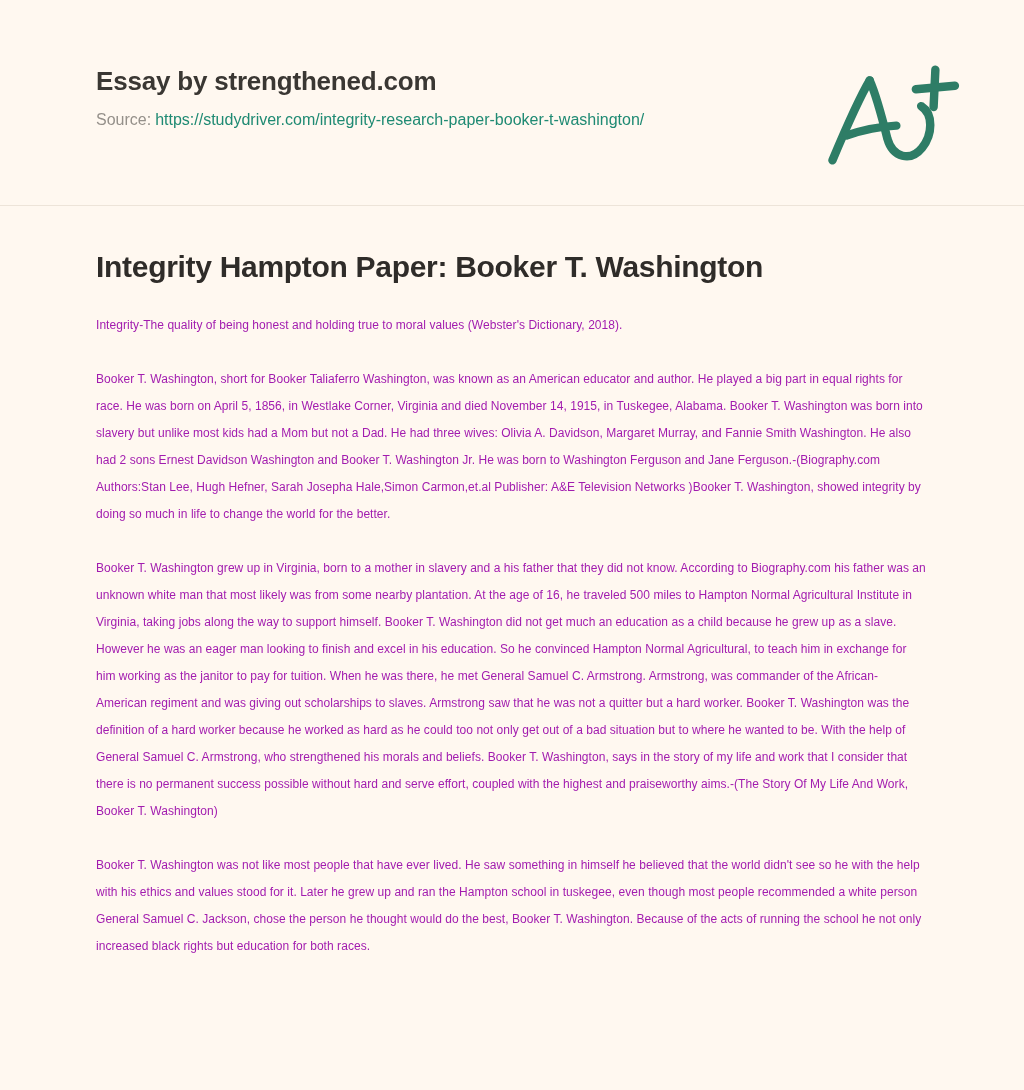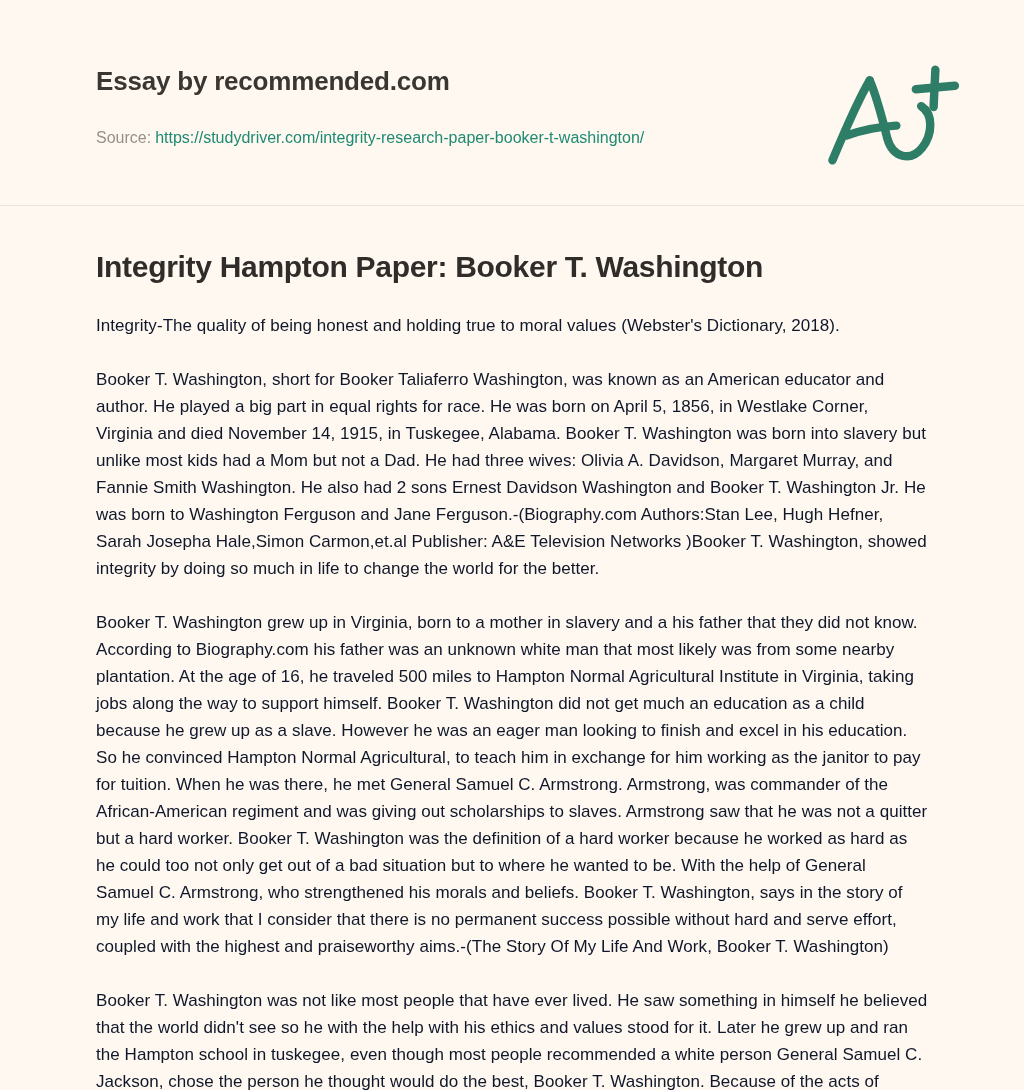--- a/index.html
+++ b/index.html
@@ -19,21 +19,21 @@
     position: relative;
     padding: 66px 96px 0 96px;
   }
   .site-title {
     font-size: 26px;
     font-weight: 700;
     color: #3a3733;
     letter-spacing: -0.2px;
   }
   .source-line {
-    margin-top: 32px;
+    margin-top: 14px;
     font-size: 16px;
   }
   .source-label {
     color: #95908a;
     margin-right: 4px;
   }
   .source-link {
     color: #1f8a73;
     text-decoration: none;
     cursor: pointer;
@@ -60,34 +60,34 @@
     width: 832px;
   }
   .article-title {
     font-size: 30px;
     font-weight: 700;
     color: #2f2c29;
     letter-spacing: -0.3px;
     margin-bottom: 28px;
   }
   .article p {
-    font-size: 17px;
+    font-size: 12px;
     line-height: 27px;
-    color: #0f172a;
+    color: #a21caf;
     margin-bottom: 27px;
     letter-spacing: 0.05px;
   }
 </style>
 </head>
 <body>
 
 <div class="page">
 
   <div class="header">
-    <h1 class="site-title">Essay by recommended.com</h1>
+    <h1 class="site-title">Essay by strengthened.com</h1>
     <div class="source-line">
       <span class="source-label">Source:</span><a class="source-link">https://studydriver.com/integrity-research-paper-booker-t-washington/</a>
     </div>
 
     <svg class="logo" viewBox="0 0 160 130" fill="none" stroke="#2e7d66" stroke-width="9.5" stroke-linecap="round">
 
       <path d="M14 116 C30 78 44 46 56 26"></path>
 
       <path d="M56 26 C64 44 70 68 76 92 C82 113 102 118 115 102 C127 87 128 64 114 55"></path>
 

